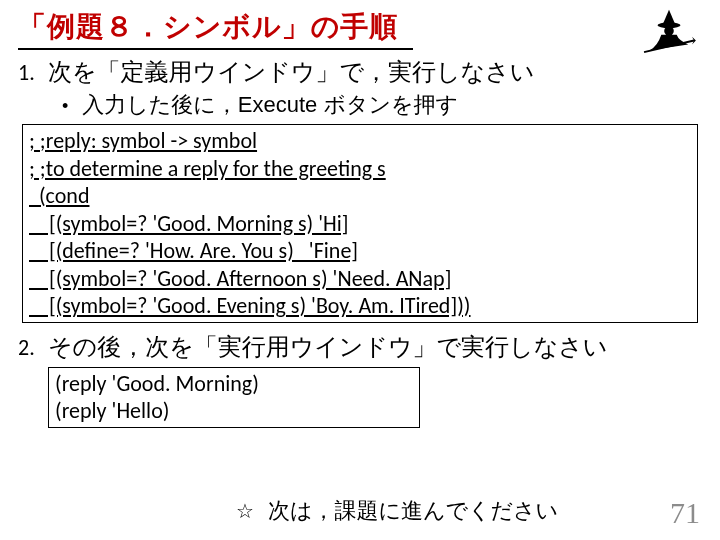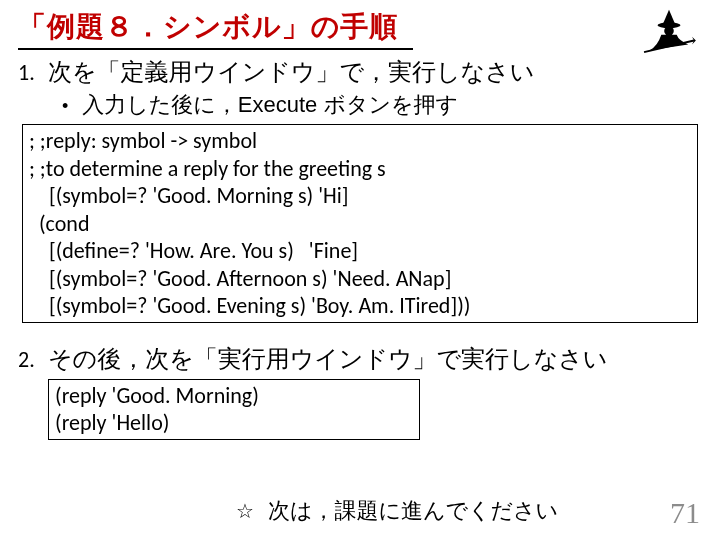--- a/index.html
+++ b/index.html
@@ -45,23 +45,24 @@
     display: flex;
     align-items: baseline;
     margin-bottom: 4px;
   }
   .bullet-dot {
     font-size: 18px;
     margin-right: 14px;
   }
   .code-box {
     border: 1.5px solid #000;
-    margin: 2px 22px 20px 22px;
+    margin: 2px 22px 8px 22px;
     padding: 2px 6px 2px 6px;
     background: #fff;
+    text-decoration: underline;
   }
   .code-line {
     font-family: Calibri, "Segoe UI", Arial, sans-serif;
     font-size: 22px;
     color: #000;
     white-space: pre;
     line-height: 1.25;
   }
   .code-box-2 {
     border: 1.5px solid #000;
@@ -119,22 +120,22 @@
 </div>
 
 <div class="bullet-item">
   <span class="bullet-dot">•</span>
   <span>入力した後に，Execute ボタンを押す</span>
 </div>
 
 <div class="code-box">
   <div class="code-line">; ;reply: symbol -&gt; symbol</div>
   <div class="code-line">; ;to determine a reply for the greeting s</div>
+  <div class="code-line">  (cond</div>
   <div class="code-line">    [(symbol=? 'Good. Morning s) 'Hi]</div>
-  <div class="code-line">  (cond</div>
   <div class="code-line">    [(define=? 'How. Are. You s)   'Fine]</div>
   <div class="code-line">    [(symbol=? 'Good. Afternoon s) 'Need. ANap]</div>
   <div class="code-line">    [(symbol=? 'Good. Evening s) 'Boy. Am. ITired]))</div>
 </div>
 
 <div class="ol-item">
   <span class="ol-num">2.</span>
   <span>その後，次を「実行用ウインドウ」で実行しなさい</span>
 </div>
 

